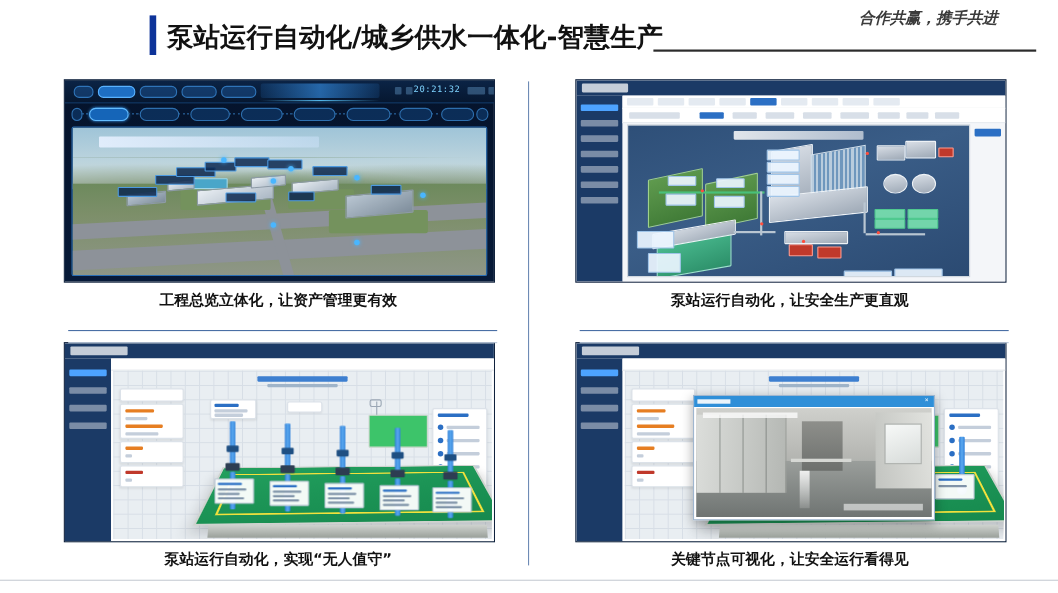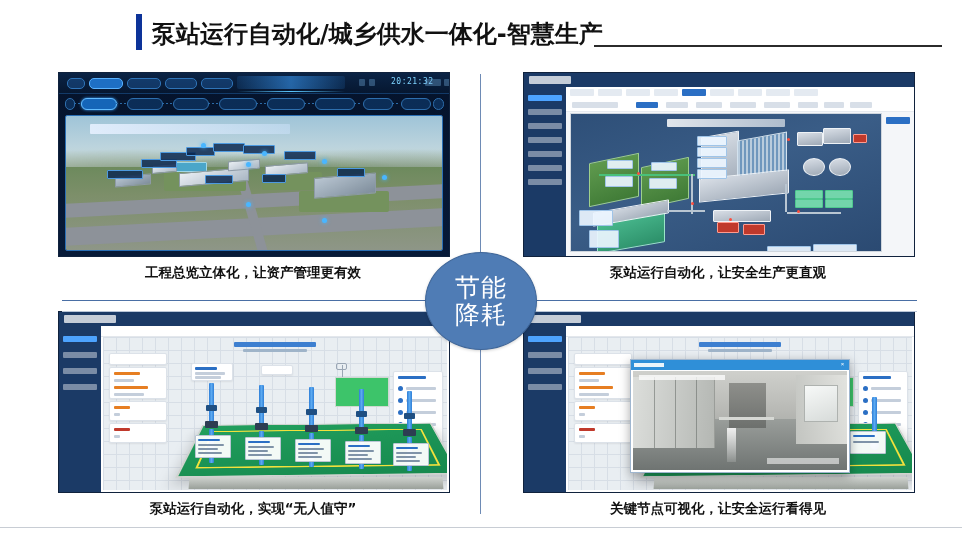--- a/index.html
+++ b/index.html
@@ -240,37 +240,38 @@
 <body>
 
 <div class="slide">
 
   <div class="header">
 
 
     <div class="title-bar"></div>
     <div class="title">泵站运行自动化/城乡供水一体化-智慧生产</div>
     <div class="title-rule"></div>
+    <div class="tagline">合作共赢，携手共进</div>
   </div>
 
   <div class="grid">
 
     <div class="cell c1">
       <div class="shot s1">
 
         <div class="tb"></div>
         <div class="pill" style="left:8px;width:16px;"></div>
         <div class="pill on" style="left:30px;width:32px;"></div>
         <div class="pill" style="left:68px;width:32px;"></div>
         <div class="pill" style="left:106px;width:30px;"></div>
         <div class="pill" style="left:142px;width:30px;"></div>
         <div class="vtitle" style="left:178px;width:108px;"></div>
         <div class="meta" style="left:300px;width:6px;"></div>
         <div class="meta" style="left:310px;width:6px;"></div>
-        <div class="clock" style="left:332px;top:4px;">20:21:32</div>
+        <div class="clock" style="left:317px;top:4px;">20:21:32</div>
         <div class="meta" style="left:366px;width:16px;"></div>
         <div class="meta" style="left:385px;width:9px;"></div>
 
         <div class="navrow">
           <div class="npill" style="left:6px;width:8px;"></div>
           <div class="dash" style="left:15px;width:6px;"></div>
           <div class="npill on" style="left:22px;width:34px;"></div>
           <div class="dash" style="left:57px;width:10px;"></div>
           <div class="npill" style="left:68px;width:34px;"></div>
           <div class="dash" style="left:103px;width:10px;"></div>
@@ -694,18 +695,14 @@
     </div>
   </div>
 
   <div class="hrule r1"></div>
   <div class="hrule r2"></div>
   <div class="hrule r3"></div>
   <div class="hrule r4"></div>
   <div class="vrule"></div>
   <div class="footrule"></div>
 
-  <div class="badge">
-    <span>节能</span>
-    <span>降耗</span>
-  </div>
 
 </div>
 
 </body></html>

